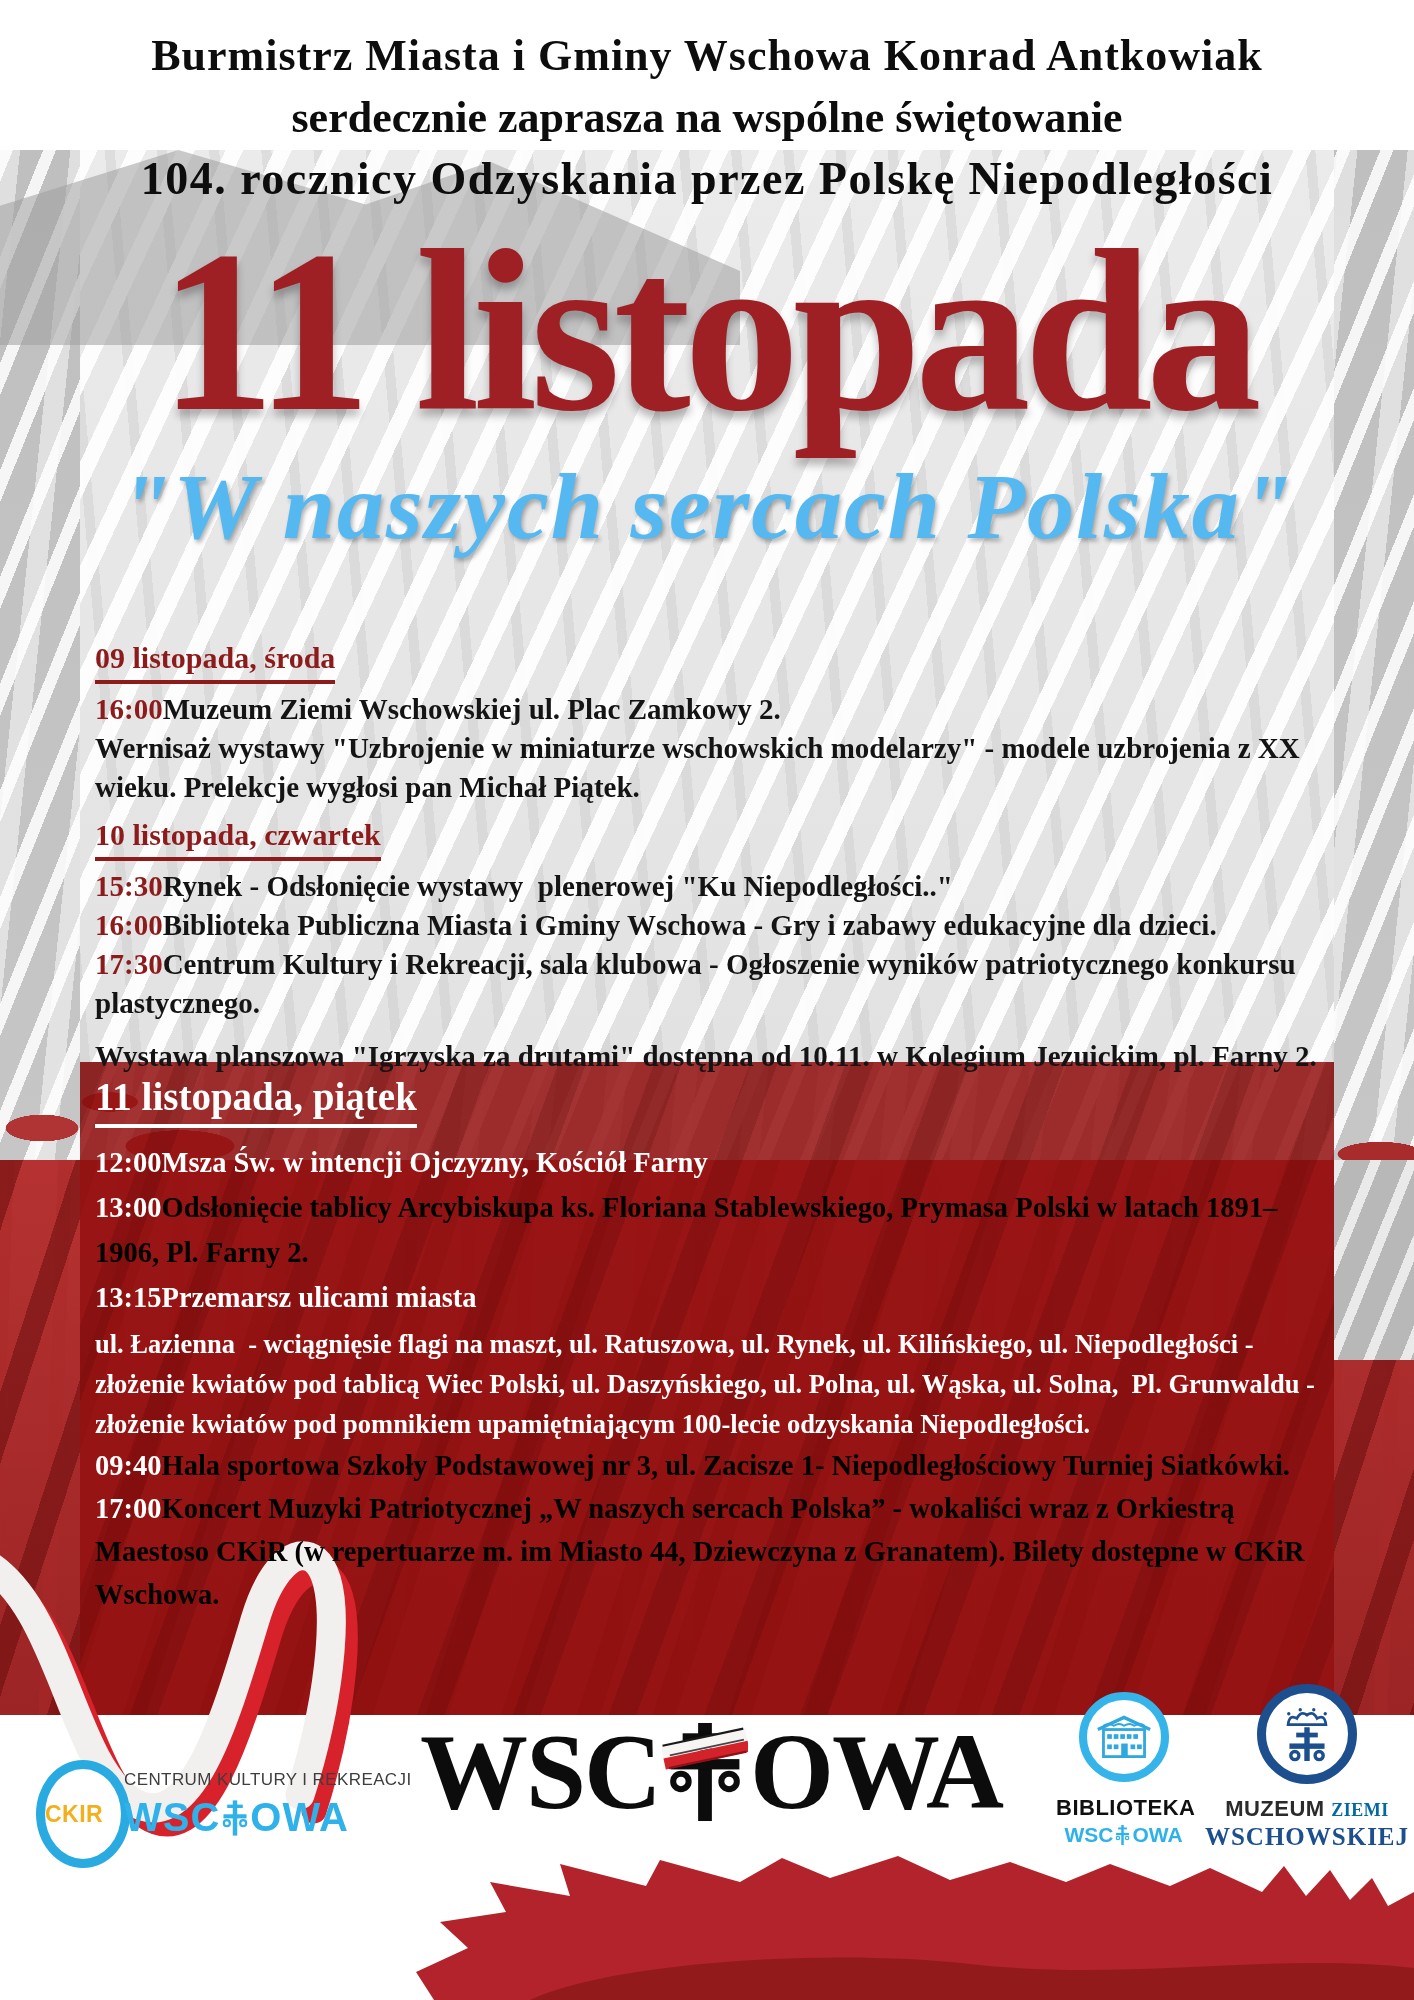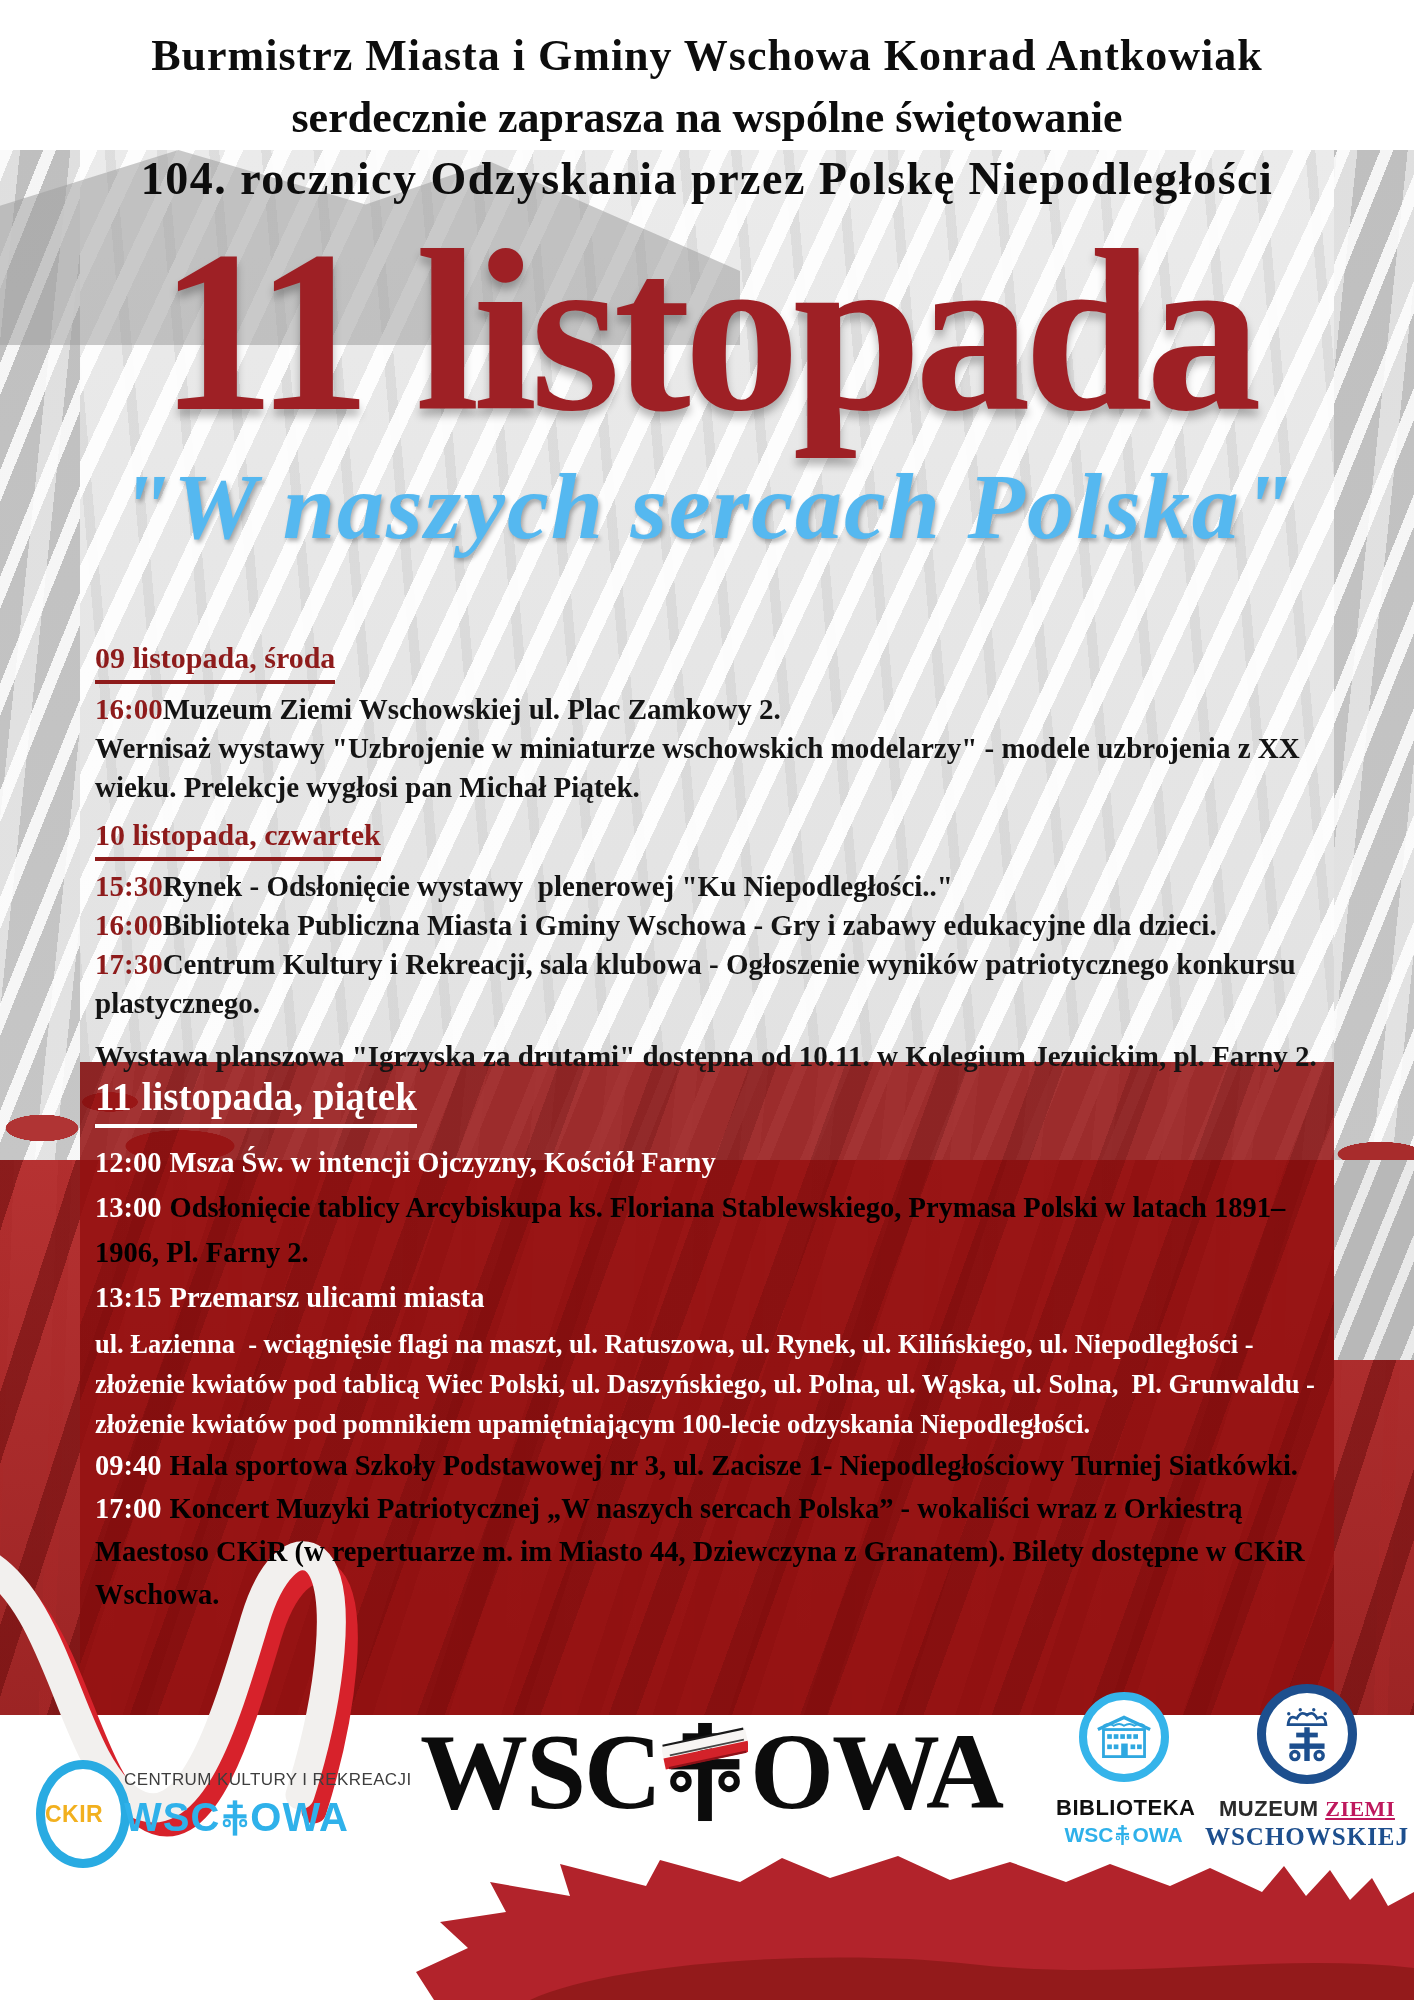--- a/index.html
+++ b/index.html
@@ -79,21 +79,21 @@
   .time-red{color:#8e1b1b;}
   .mt10{margin-top:10px;}
   .note{margin-top:14px;font-size:29px;line-height:39px;color:#141414;}
 
   
   .band-sched{position:absolute;left:95px;top:1074px;width:1240px;z-index:6;font-weight:bold;color:#ffffff;}
   .b-head{font-size:39px;line-height:46px;margin:0 0 12px 0;color:#ffffff;}
   .b-head2{margin-top:8px;margin-bottom:6px;}
   .b-line{font-size:28.5px;line-height:45px;white-space:pre-wrap;}
   .b-line2{line-height:43px;}
-  .time-w{color:#ffffff;margin-right:8px;}
+  .time-w{color:#ffffff;margin-right:0;}
   .txt-black{color:#000000;}
   .route{font-size:26.5px;line-height:40px;margin-top:4px;white-space:pre-wrap;color:#ffffff;}
 
   
   .ribbon-svg{position:absolute;left:-15px;top:1528px;z-index:5;}
   .splash-svg{position:absolute;left:410px;top:1852px;z-index:4;}
 
   .ckir-badge{
     position:absolute;left:36px;top:1760px;width:76px;height:90px;z-index:6;
     border:9px solid #29abe2;border-radius:50%;display:flex;align-items:center;
@@ -111,21 +111,21 @@
 
   .partner{position:absolute;z-index:6;text-align:center;font-family:"Liberation Sans",sans-serif;}
   .lib-block{left:1056px;top:1692px;width:135px;}
   .mus-block{left:1200px;top:1684px;width:214px;}
   .ring{border-radius:50%;margin:0 auto;display:flex;align-items:center;justify-content:center;background:#fff;}
   .lib-ring{width:74px;height:74px;border:8px solid #35b4ea;color:#2fa8e0;}
   .mus-ring{width:82px;height:82px;border:9px solid #1d4f8e;color:#1d4f8e;}
   .lib-name{margin-top:13px;font-size:22px;font-weight:bold;color:#101010;letter-spacing:.5px;}
   .lib-wordmark{font-size:21px;justify-content:center;margin-top:2px;}
   .mus-line1{margin-top:12px;font-size:22px;font-weight:bold;color:#2b2b2b;letter-spacing:.5px;}
-  .mus-navy{color:#be185d;font-family:"Liberation Serif",serif;font-size:22px;text-decoration:underline;}
+  .mus-navy{color:#0369a1;font-family:"Liberation Serif",serif;font-size:18px;}
   .mus-line2{font-family:"Liberation Serif",serif;font-size:25px;font-weight:bold;color:#1d4f8e;letter-spacing:1px;margin-top:1px;}
   .hidden-defs{position:absolute;width:0;height:0;overflow:hidden;}
 </style>
 </head>
 <body>
 
 <svg class="hidden-defs" aria-hidden="true">
   <symbol id="hcross" viewBox="0 0 70 96">
     <rect x="29" y="0" width="12" height="96" fill="currentColor"></rect>
     <rect x="14" y="12" width="42" height="9" fill="currentColor"></rect>

